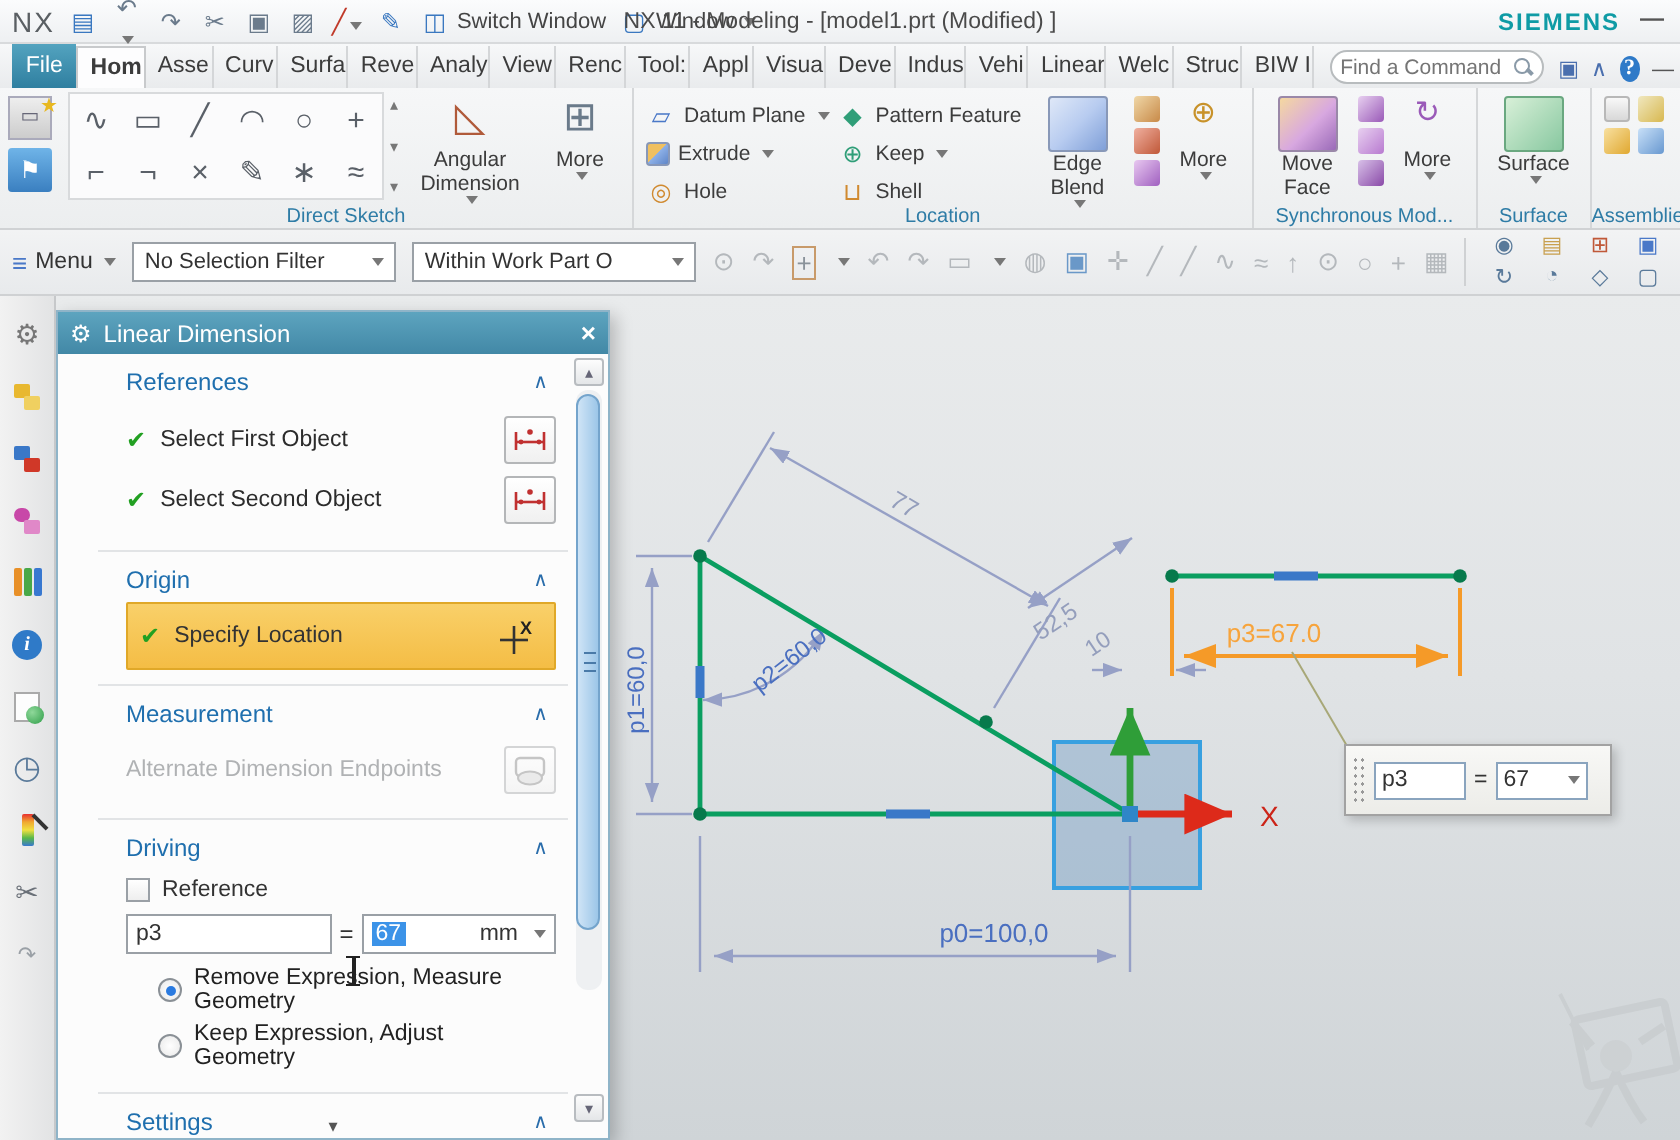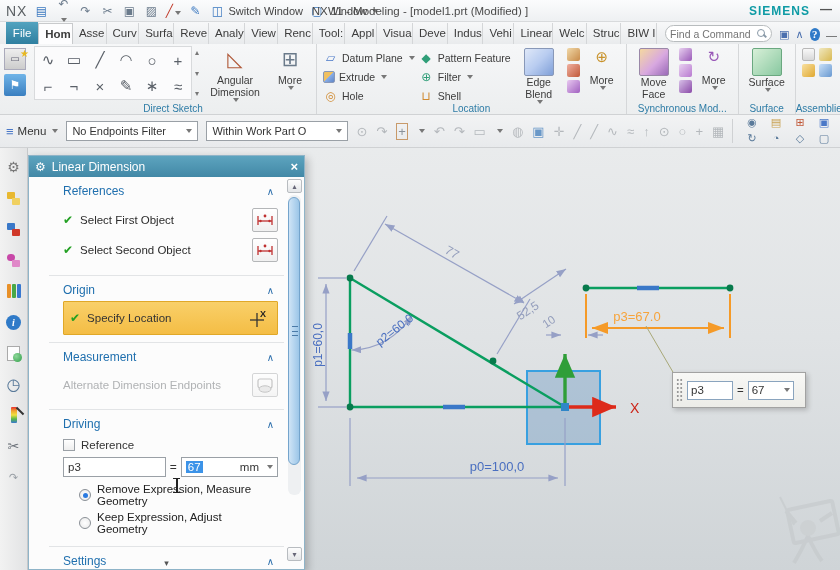--- a/index.html
+++ b/index.html
@@ -250,21 +250,21 @@
             <span>Hole</span>
           </div>
       </div>
       <div class="col">
         <div class="smallrow">
             <span class="feat-ic teal-ic">◆</span>
             <span>Pattern Feature</span>
           </div>
         <div class="smallrow">
             <span class="feat-ic teal-ic">⊕</span>
-            <span>Filter</span>
+            <span>Keep</span>
             <span class="mini-drop"></span>
           </div>
         <div class="smallrow">
             <span class="feat-ic orange-ic">⊔</span>
             <span>Shell</span>
           </div>
       </div>
       <div class="rib-btn" style="width:52px">
         <span class="mini cube-b bigcube"></span>
         <span>Edge Blend</span>
@@ -323,21 +323,21 @@
     </div>
   </div>
 
   <div class="selbar">
     <span class="menu-btn">
         <span style="color:#4a78c8;font-size:13px">≡</span>
         <span>Menu</span>
         <span class="mini-drop"></span>
       </span>
     <span class="dd" style="width:132px">
-        <span>No Endpoints Filter</span>
+        <span>No Selection Filter</span>
         <span class="mini-drop"></span>
       </span>
     <span class="dd" style="width:142px">
         <span>Within Work Part O</span>
         <span class="mini-drop"></span>
       </span>
     <span class="icostrip">
       <span>⊙</span>
       <span>↷</span>
       <span class="en" style="border:1px solid #c89a6a;padding:0 1px">+</span>

